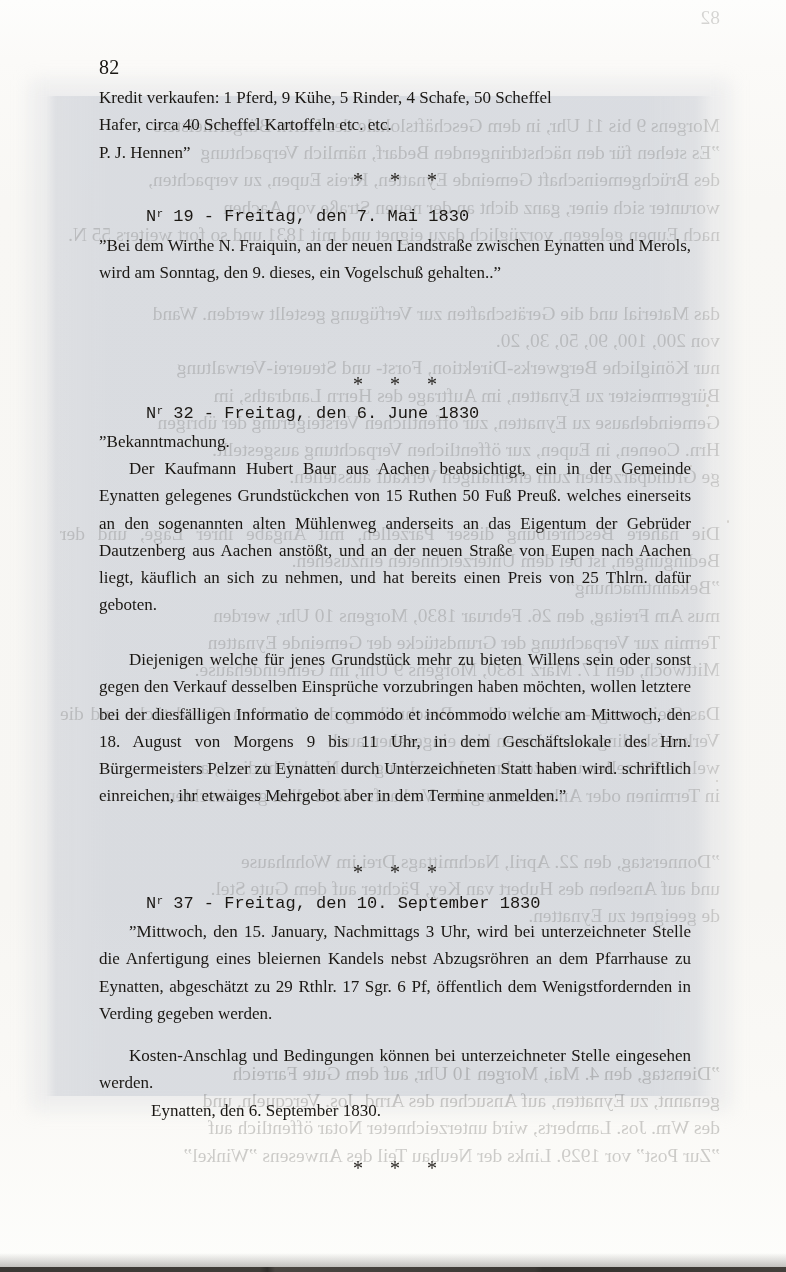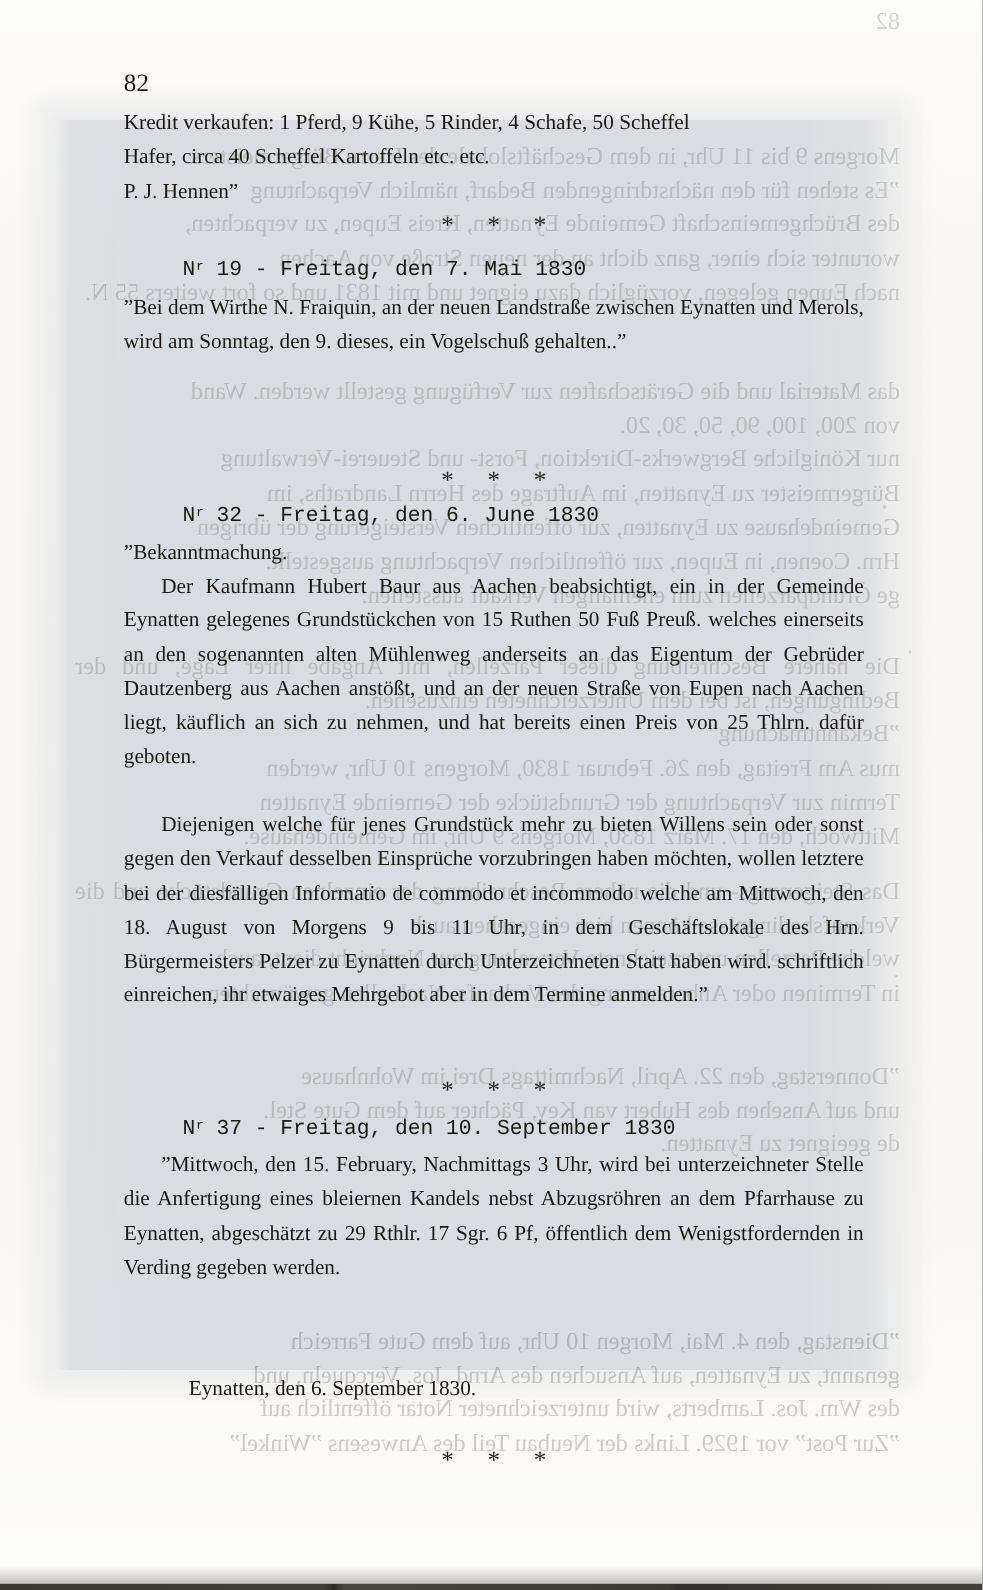--- a/index.html
+++ b/index.html
@@ -222,21 +222,22 @@
   <div class="body-block nojust" style="top:428px">”Bekanntmachung.</div>
   <div class="body-block indent-para" style="top:455px">Der Kaufmann Hubert Baur aus Aachen beabsichtigt, ein in der Gemeinde Eynatten gelegenes Grundstückchen von 15 Ruthen 50 Fuß Preuß. welches einerseits an den sogenannten alten Mühlenweg anderseits an das Eigentum der Gebrüder Dautzenberg aus Aachen anstößt, und an der neuen Straße von Eupen nach Aachen liegt, käuflich an sich zu nehmen, und hat bereits einen Preis von 25 Thlrn. dafür geboten.</div>
   <div class="body-block indent-para" style="top:646px">Diejenigen welche für jenes Grundstück mehr zu bieten Willens sein oder sonst gegen den Verkauf desselben Einsprüche vorzubringen haben möchten, wollen letztere bei der diesfälligen Informatio de commodo et incommodo welche am Mittwoch, den 18. August von Morgens 9 bis 11 Uhr, in dem Geschäftslokale des Hrn. Bürgermeisters Pelzer zu Eynatten durch Unterzeichneten Statt haben wird. schriftlich einreichen, ihr etwaiges Mehrgebot aber in dem Termine anmelden.”</div>
 
   <div class="stars" style="top:862px">* * *</div>
 
   <div class="body-block nojust indent-head nr" style="top:890px">
     <span>N</span><sup>r</sup><span> 37 - Freitag, den 10. September 1830</span>
   </div>
 
-  <div class="body-block indent-para" style="top:918px">”Mittwoch, den 15. February, Nachmittags 3 Uhr, wird bei unterzeichneter Stelle die Anfertigung eines bleiernen Kandels nebst Abzugsröhren an dem Pfarrhause zu Eynatten, abgeschätzt zu 29 Rthlr. 17 Sgr. 6 Pf, öffentlich dem Wenigstfordernden in Verding gegeben werden.</div>
+  <div class="body-block indent-para" style="top:918px">”Mittwoch, den 15. January, Nachmittags 3 Uhr, wird bei unterzeichneter Stelle die Anfertigung eines bleiernen Kandels nebst Abzugsröhren an dem Pfarrhause zu Eynatten, abgeschätzt zu 29 Rthlr. 17 Sgr. 6 Pf, öffentlich dem Wenigstfordernden in Verding gegeben werden.</div>
+  <div class="body-block indent-para" style="top:1042px">Kosten-Anschlag und Bedingungen können bei unterzeichneter Stelle eingesehen werden.</div>
   <div class="body-block nojust indent-sign" style="top:1097px">Eynatten, den 6. September 1830.</div>
 
   <div class="stars" style="top:1158px">* * *</div>
 
   <div class="speck" style="left:706px; top:404px; width:3px; height:3px;"></div>
   <div class="speck" style="left:690px; top:465px; width:2px; height:2px;"></div>
   <div class="speck" style="left:727px; top:520px; width:2px; height:3px;"></div>
   <div class="speck" style="left:716px; top:780px; width:2px; height:2px;"></div>
 
   <div class="scan-edge-fade"></div>

